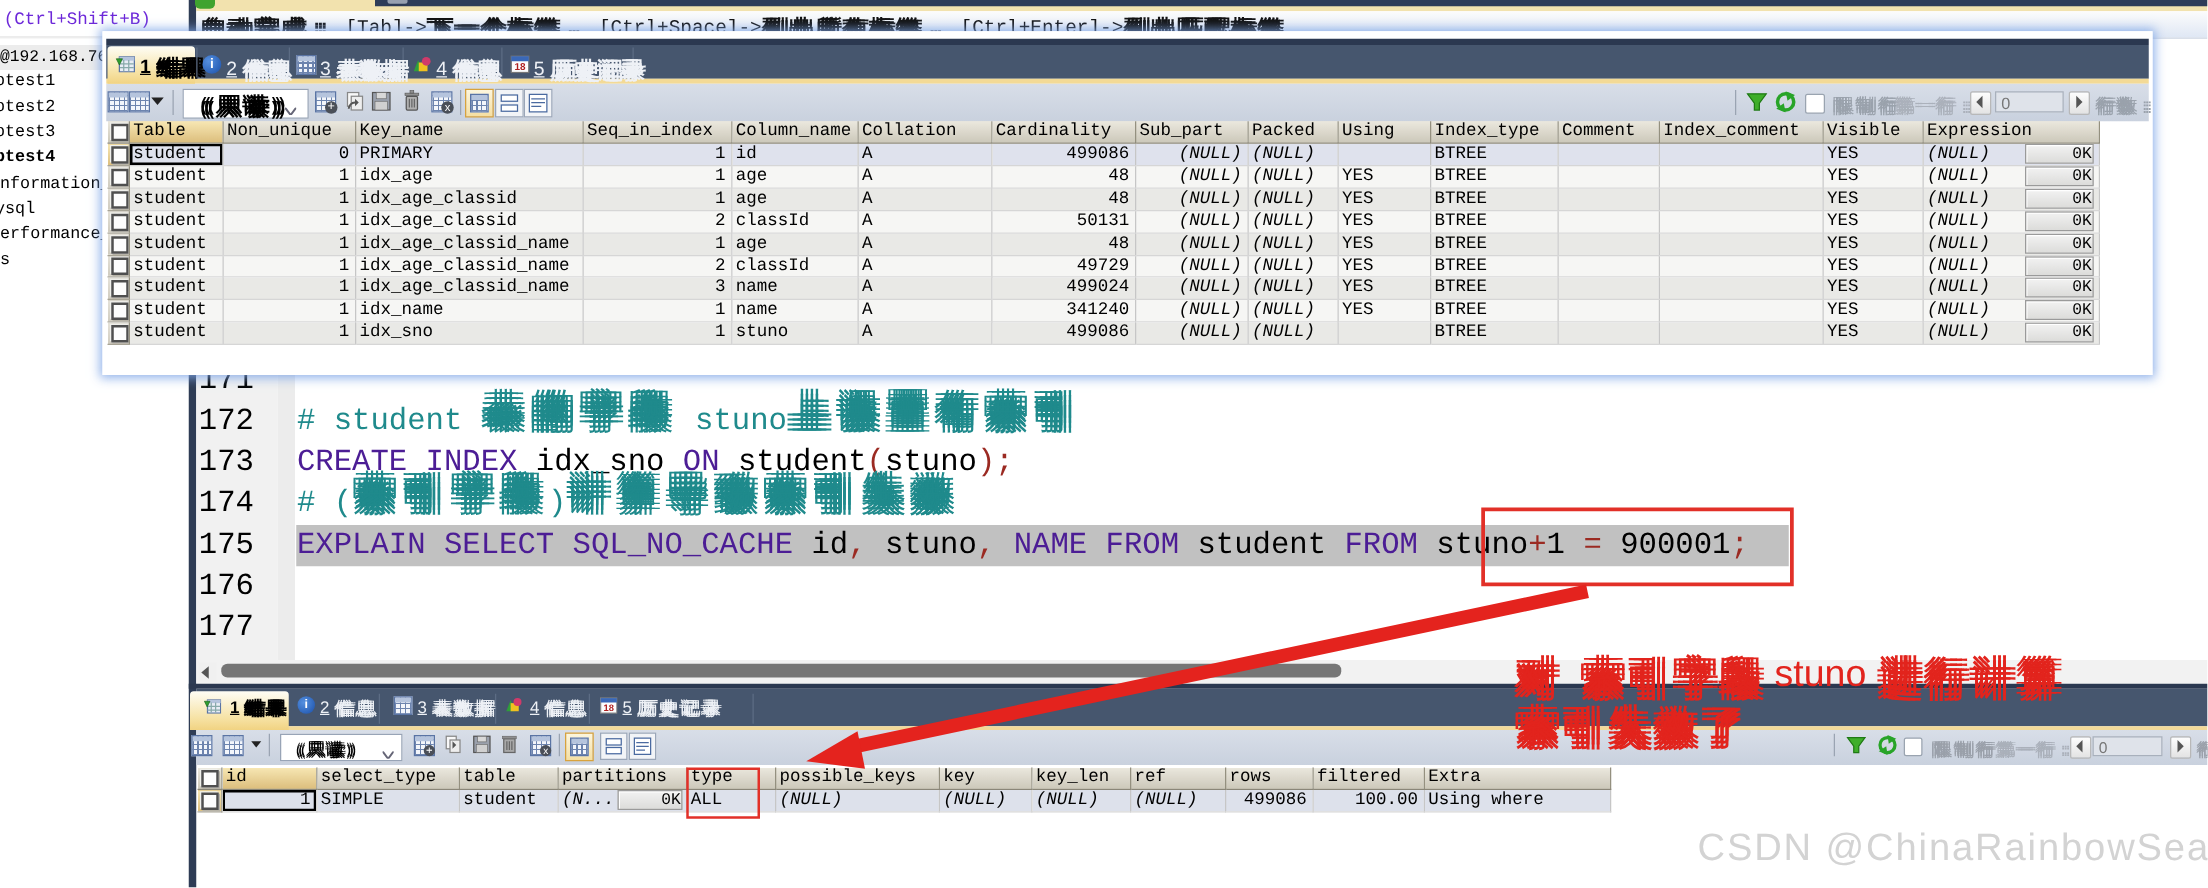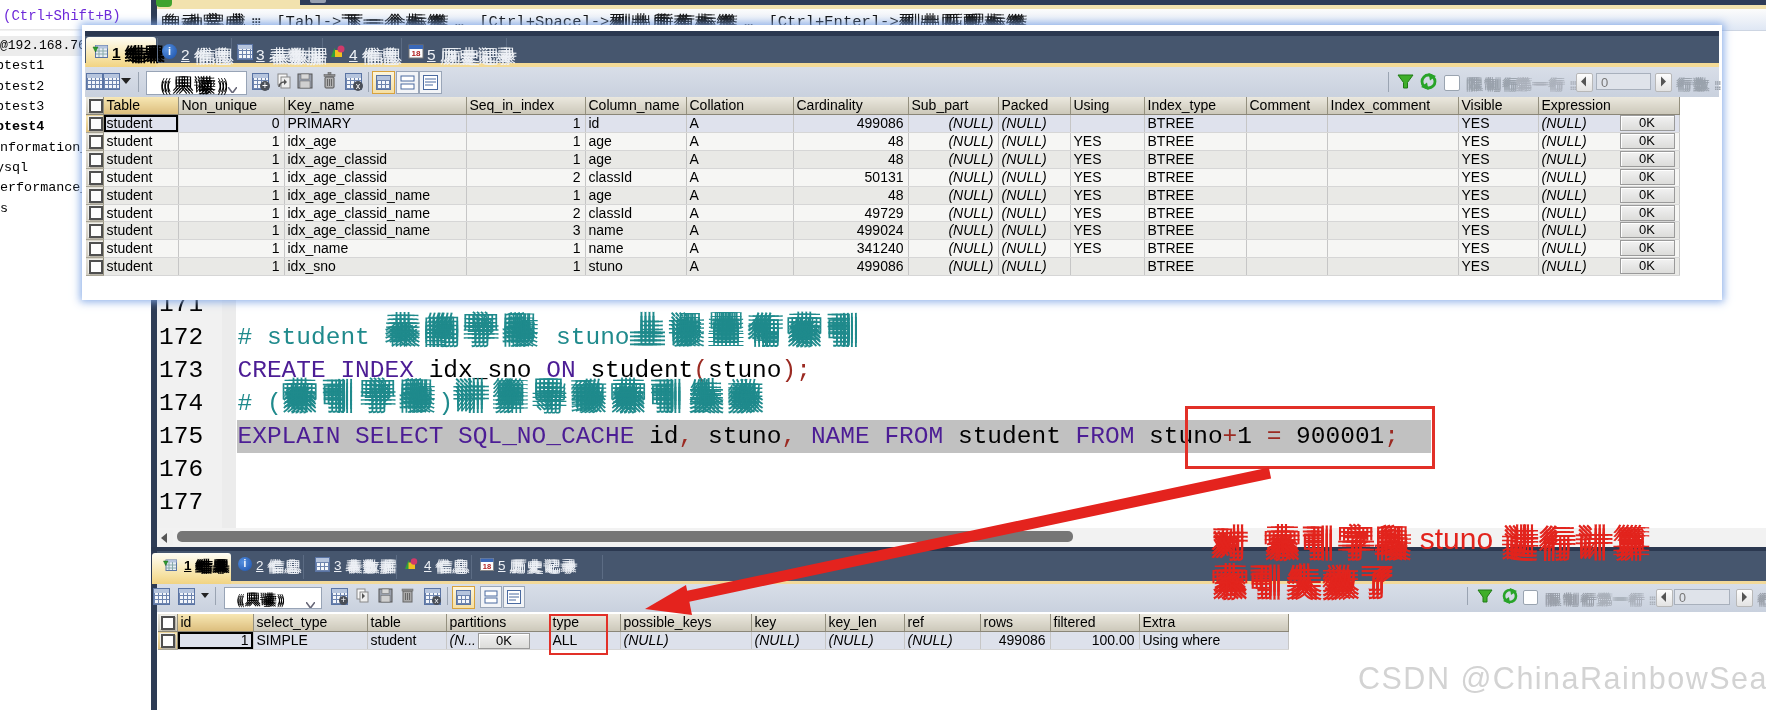--- a/index.html
+++ b/index.html
@@ -1,54 +1,54 @@
 <!DOCTYPE html>
 <html><head><meta charset="utf-8">
 <style>
 html,body{margin:0;padding:0;background:#fff;}
 #page{position:relative;width:1766px;height:710px;overflow:hidden;font-family:"Liberation Sans",sans-serif;}
 .abs{position:absolute;}
 .mono{font-family:"Liberation Mono",monospace;}
 
-table.g{border-collapse:collapse;table-layout:fixed;font-family:Liberation Sans, sans-serif;font-size:14px;color:#000;}
+table.g{border-collapse:collapse;table-layout:fixed;font-family:Liberation Mono, monospace;font-size:14px;color:#000;}
 .g td,.g th{border-right:1px solid #c6c6c6;border-bottom:1px solid #d6d6d6;padding:0 0 0 3px;overflow:hidden;white-space:pre;height:16.9px;line-height:16.9px;}
 .g th{background:linear-gradient(#ebe8de,#ccc8ba);border-right:1px solid #94907f;border-bottom:1px solid #8a8678;font-weight:normal;text-align:left;height:17px;line-height:17px;}
 .g th.tan{background:linear-gradient(#f7e7b4,#dcbe7d);}
 .g td.r{text-align:right;padding:0 4px 0 0;}
 .g .i{font-style:italic;}
 .g tr.sel td{background:#dfe2ed;}
 .g tr.odd td{background:#e9e9e6;}
 .g tr.even td{background:#f6f6f4;}
 .g tr.lsel td{background:#dde1eb;}
 .cb{width:10px;height:10px;border:2px solid #4f4f4f;background:#fdfdfd;box-shadow:-1px -1px 0 #efefeb,1px 1px 0 #b8b4a8;margin:1px auto 0 3px;}
 td.cbc,th.cbc{padding:0;}
 .g td.cbc{background:linear-gradient(#e5e2d9,#d0ccc0) !important;border-right:1px solid #94907f;border-bottom:1px solid #a8a496;}
 td.cbc.tan{background:linear-gradient(#f7e7b4,#dcbe7d) !important;}
-.okbtn{display:inline-block;width:53px;height:14px;line-height:14px;background:linear-gradient(#f2f2f2,#dcdcda);border:1px solid #9a9a9a;box-shadow:inset 1px 1px 0 #fff;text-align:center;font-size:13px;}
+.okbtn{display:inline-block;width:53px;height:14px;line-height:14px;background:linear-gradient(#f2f2f2,#dcdcda);border:1px solid #9a9a9a;box-shadow:inset 1px 1px 0 #fff;text-align:right;font-size:13px;}
 
 .tabband{background:#46566e;}
 .tabactive{background:linear-gradient(#fefdf5,#f6e2a4 70%,#f1d382);border-radius:3px 3px 0 0;}
 .tabsep{width:1px;background:#5c6c84;}
 .tabtxt{color:#eef1f6;white-space:pre;}
 .num{text-decoration:underline;}
 
 .grid-ico{background:
   linear-gradient(#b5c4dd,#b5c4dd) 0 0/100% 4px no-repeat,
   repeating-linear-gradient(90deg,#6d84ae 0 1px,rgba(0,0,0,0) 1px 4px),
   repeating-linear-gradient(0deg,#6d84ae 0 1px,rgba(0,0,0,0) 1px 4px),
   #f3f6fb;
   border:1px solid #5a74a4;}
 .viewbtn{border:1px solid #9aa6b8;background:#f2f4f7;}
 .viewbtn.sel{background:linear-gradient(#fdf6dd,#f5dfa2);border:1px solid #d8a23c;}
 
 .kw{color:#4c1d95;margin-top:37px;}
 .cm{color:#1f8a8c;}
 .pu{color:#9b2a22;}
 .cjk2{letter-spacing:14.7px;text-shadow:4px 0,8px 0,12px 0,0 -4px,4px -4px,8px -4px,12px -4px,0 -8px,4px -8px,8px -8px,12px -8px,0 -12px,4px -12px,8px -12px,12px -12px;}
-.ts3{text-shadow:3px 0,6px 0,0 3px,3px 3px,6px 3px;}
+.ts3{text-shadow:3px 0,6px 0,0 3px,3px 3px,6px 3px;font-weight:bold;}
 .ts2{text-shadow:2px 0,4px 0,0 2px,2px 2px,4px 2px;}
 .tsr{text-shadow:4px 0,8px 0,0 4px,4px 4px,8px 4px,0 8px,4px 8px,8px 8px;}
 .sel175{background:#c1c1c1;}
 </style></head>
 <body>
 <div id="page">
 
 <div id="sidebar">
   <div class="abs mono" style="left:3px;top:8px;font-size:14px;color:#6d28d9;">(Ctrl+Shift+B)</div>
   <div class="abs" style="left:0;top:29px;width:146px;height:2px;background:linear-gradient(#e4e4e4,#f6f6f6);"></div>

